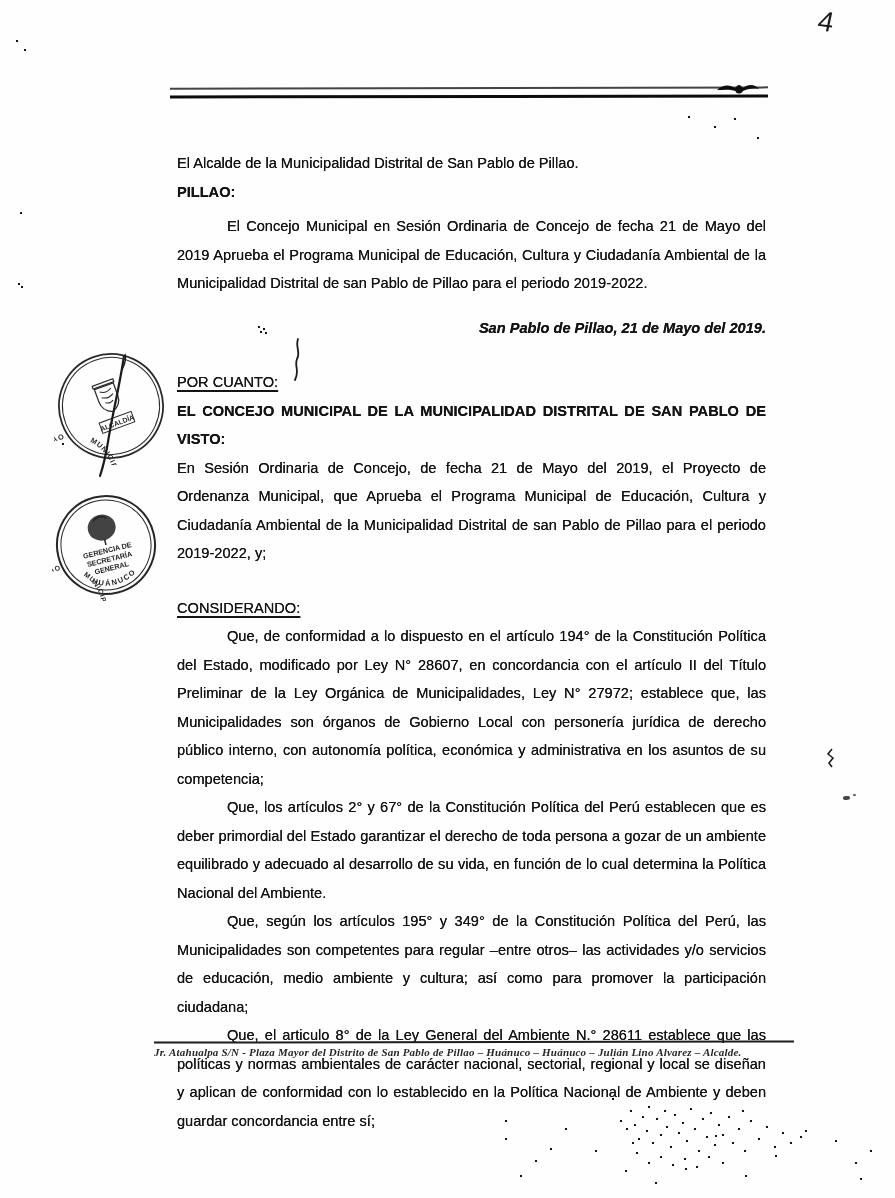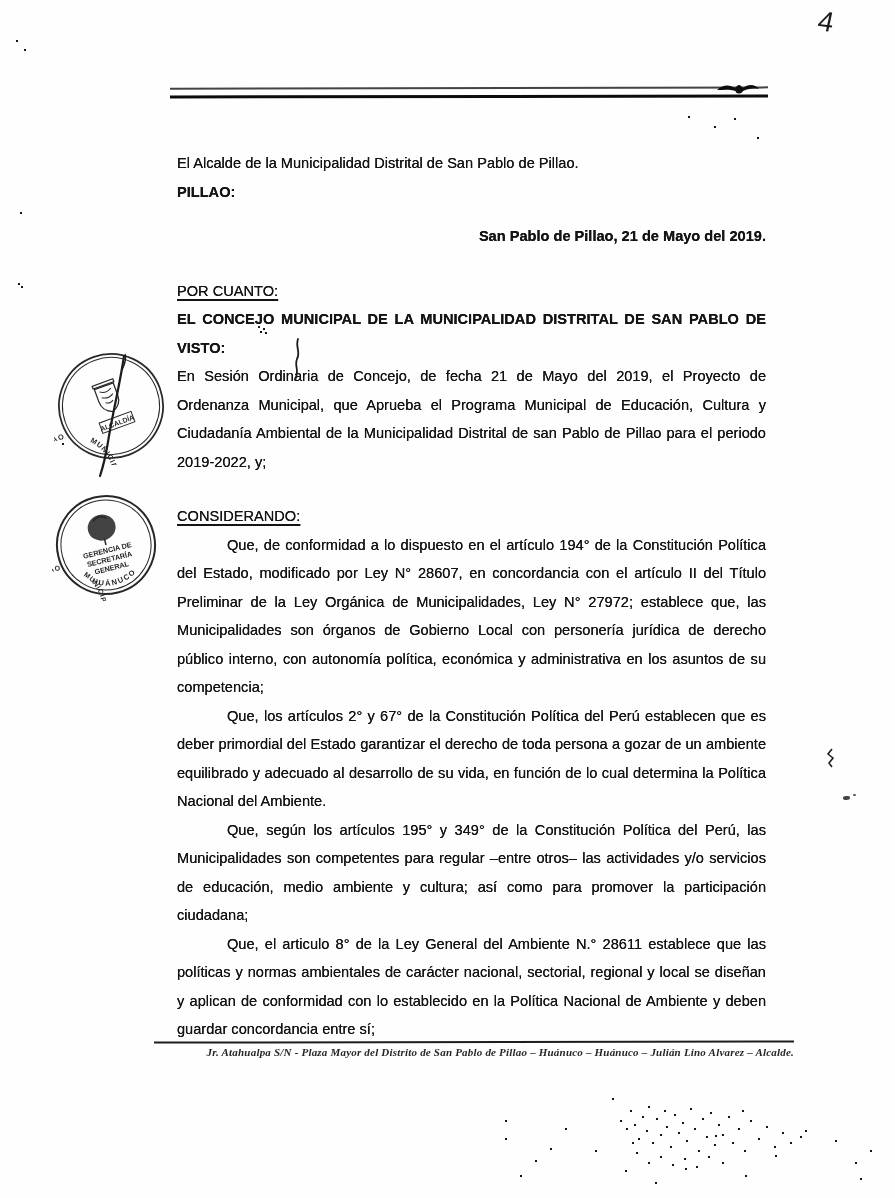--- a/index.html
+++ b/index.html
@@ -21,30 +21,30 @@
   
   .doc{
     position:absolute;left:177px;top:149px;width:589px;
     font-size:14.6px;line-height:28.5px;text-align:justify;
     text-shadow:0 0 .35px currentColor;
   }
   .doc p{margin:0;}
   .p-indent{text-indent:50px;}
   .visto-label{font-weight:bold;}
   .visto-p{margin-top:6px !important;}
-  .dateline{text-align:right;font-weight:bold;margin-top:16px !important;}
+  .dateline{text-align:right;font-weight:bold;margin-top:16px !important;font-style:italic;}
   .heading-underline{
     font-weight:normal;margin-left:52px;margin-top:26px !important;
     text-decoration:underline;text-decoration-thickness:1.5px;text-underline-offset:3px;
   }
   .concejo-heading{font-weight:bold;}
   
   .footer-rule{position:absolute;left:154px;top:1041px;width:640px;border-top:2px solid #1d1d1d;transform:rotate(-.1deg);}
   .footer-text{
-    position:absolute;left:154px;top:1046px;width:640px;text-align:right;
+    position:absolute;left:154px;top:1046px;width:640px;text-align:left;
     font-family:"Liberation Serif",serif;font-style:italic;font-weight:bold;
     font-size:11px;color:#262626;letter-spacing:.2px;
   }
   
   .page-num{
     position:absolute;left:818px;top:6px;font-size:28px;font-weight:400;
     color:#1a1a1a;transform:rotate(7deg) skewX(-5deg);
   }
   
   .seal{position:absolute;}
@@ -84,20 +84,21 @@
   </div>
   <svg class="bird-mark" width="44" height="18" viewBox="0 0 44 18">
     <path d="M1,10 C8,4 14,5 19,8 L21,6 C22,4.5 24,4.5 25,6 L27,8 C32,4 39,4 43,9 C36,8 31,9 27,11 C25,13.5 22,13.5 20,11 C13,9 7,10 1,10 Z" fill="#0d0d0d"></path>
     <circle cx="23" cy="10" r="3.6" fill="#0d0d0d"></circle>
   </svg>
 
 
   <div class="doc">
     <p>El Alcalde de la Municipalidad Distrital de San Pablo de Pillao.</p>
     <p class="visto-label">PILLAO:</p>
+    <p class="p-indent visto-p">El Concejo Municipal en Sesión Ordinaria de Concejo de fecha 21 de Mayo del 2019 Aprueba el Programa Municipal de Educación, Cultura y Ciudadanía Ambiental de la Municipalidad Distrital de san Pablo de Pillao para el periodo 2019-2022.</p>
     <p class="dateline">San Pablo de Pillao, 21  de Mayo del 2019.</p>
     <p class="heading-underline">POR CUANTO:</p>
     <p class="concejo-heading">EL CONCEJO MUNICIPAL DE LA MUNICIPALIDAD DISTRITAL DE SAN PABLO DE VISTO:</p>
     <p>En Sesión Ordinaria de Concejo, de fecha 21 de Mayo del 2019, el Proyecto de Ordenanza Municipal, que Aprueba el Programa Municipal de Educación, Cultura y Ciudadanía Ambiental de la Municipalidad Distrital de san Pablo de Pillao para el periodo 2019-2022, y;</p>
     <p class="heading-underline">CONSIDERANDO:</p>
     <p class="p-indent">Que, de conformidad a lo dispuesto en el artículo 194° de la Constitución Política del Estado, modificado por Ley N° 28607, en concordancia con el artículo II del Título Preliminar de la Ley Orgánica de Municipalidades, Ley N° 27972; establece que, las Municipalidades son órganos de Gobierno Local con personería jurídica de derecho público interno, con autonomía política, económica y administrativa en los asuntos de su competencia;</p>
     <p class="p-indent">Que, los artículos 2° y 67° de la Constitución Política del Perú establecen que es deber primordial del Estado garantizar el derecho de toda persona a gozar de un ambiente equilibrado y adecuado al desarrollo de su vida, en función de lo cual determina la Política Nacional del Ambiente.</p>
     <p class="p-indent">Que, según los artículos 195° y 349° de la Constitución Política del Perú, las Municipalidades son competentes para regular –entre otros– las actividades y/o servicios de educación, medio ambiente y cultura; así como para promover la participación ciudadana;</p>
     <p class="p-indent">Que, el articulo 8° de la Ley General del Ambiente N.° 28611 establece que las políticas y normas ambientales de carácter nacional, sectorial, regional y local se diseñan y aplican de conformidad con lo establecido en la Política Nacional de Ambiente y deben guardar concordancia entre sí;</p>
   </div>

